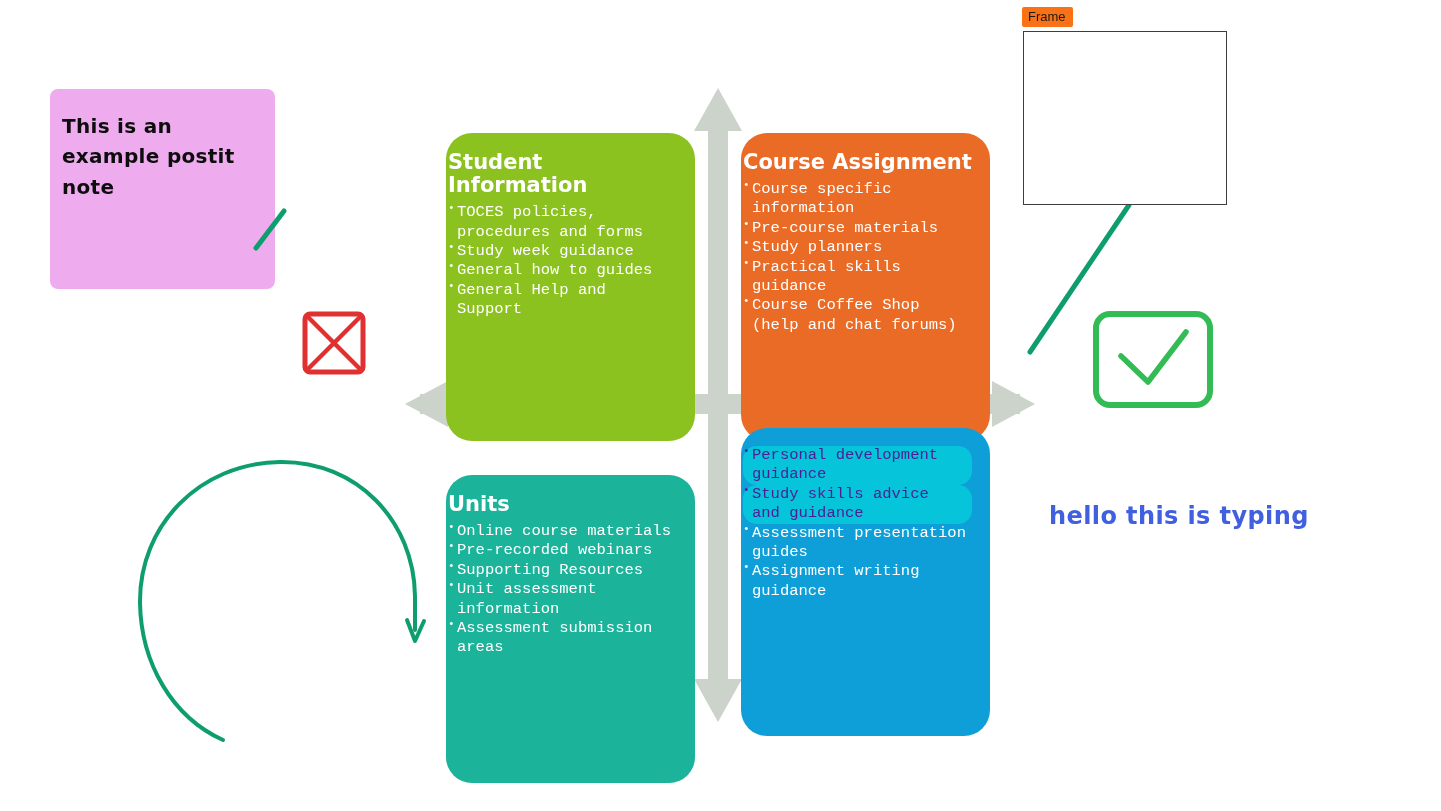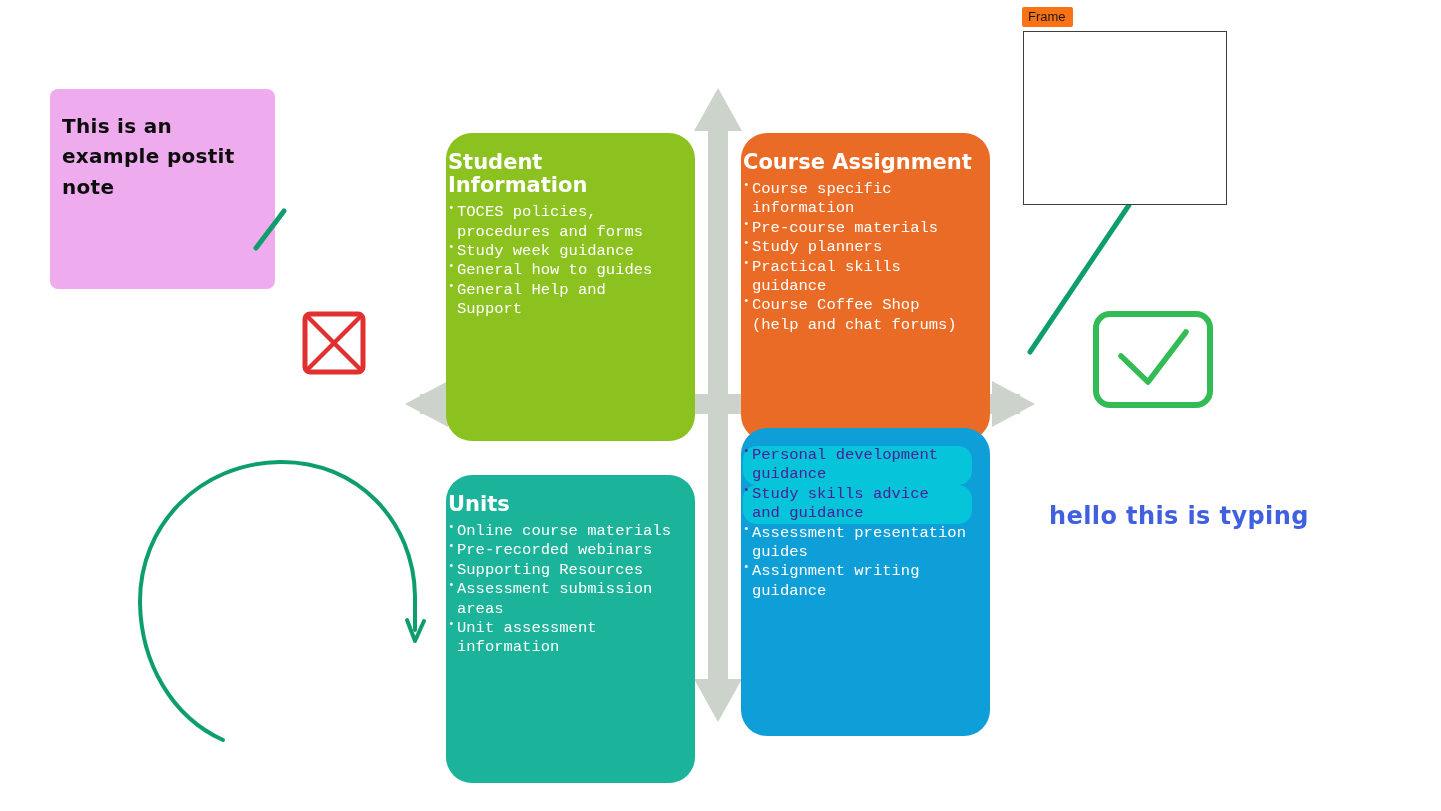--- a/index.html
+++ b/index.html
@@ -189,22 +189,22 @@
         <li>Course Coffee Shop (help and chat forums)</li>
       </ul>
   </div>
 
   <div class="card" id="card-units" style="background: rgb(28, 179, 155);">
     <div class="card-title">Units</div>
     <ul class="card-list">
         <li>Online course materials</li>
         <li>Pre-recorded webinars</li>
         <li>Supporting Resources</li>
+        <li>Unit assessment information</li>
         <li>Assessment submission areas</li>
-        <li>Unit assessment information</li>
       </ul>
   </div>
 
   <div class="card" id="card-skills" style="background: rgb(15, 159, 216);">
     <ul class="card-list"><li class="hl">Personal development guidance</li><li class="hl">Study skills advice and guidance</li><li>Assessment presentation guides</li><li>Assignment writing guidance</li></ul>
   </div>
 
   <svg id="ink-layer" viewBox="0 0 1441 811" width="1441" height="811" xmlns="http://www.w3.org/2000/svg">
 
     <path d="M256,248 L284,211" stroke="#0e9e6e" stroke-width="5" stroke-linecap="round" fill="none"></path>

